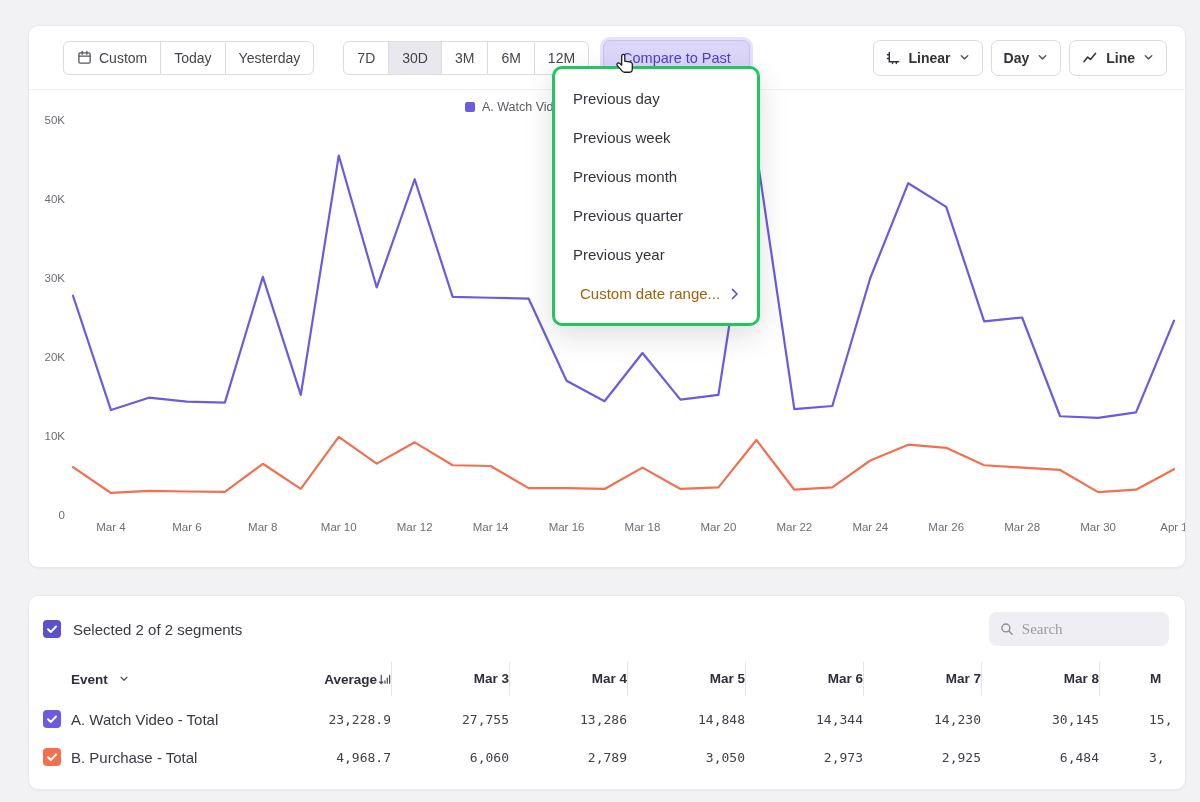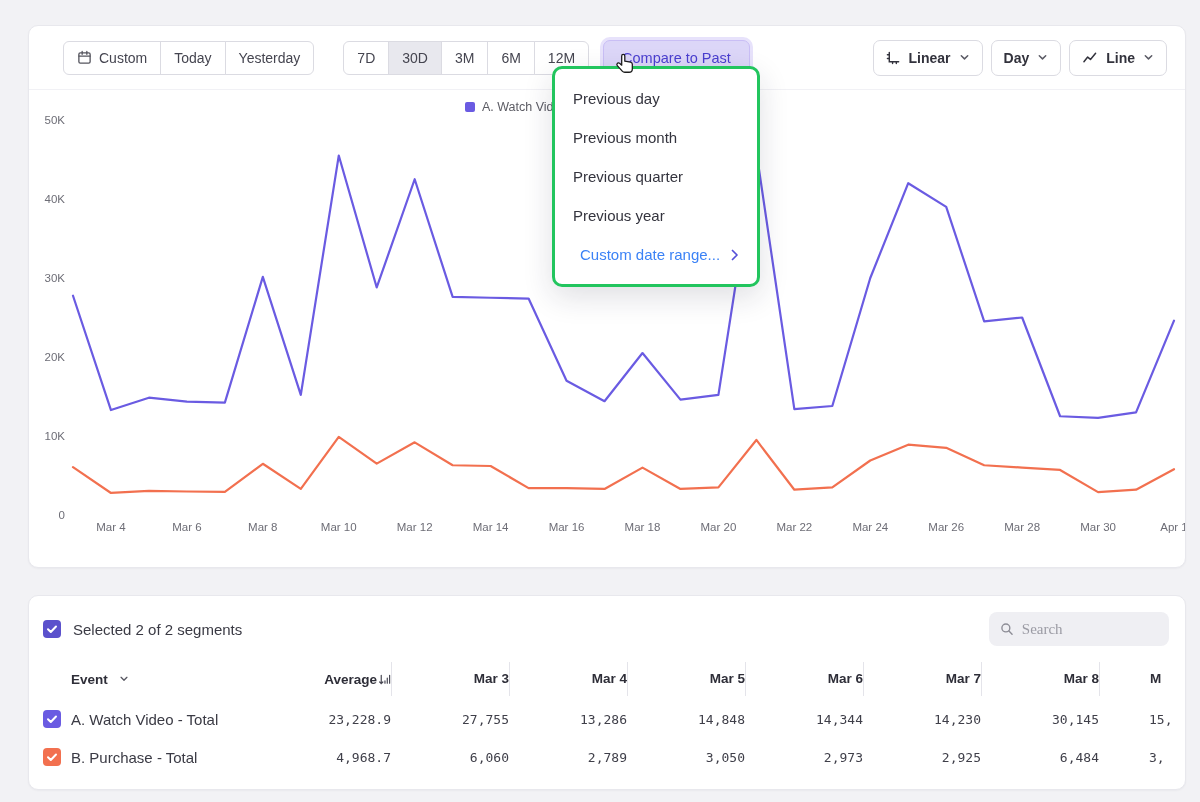--- a/index.html
+++ b/index.html
@@ -58,21 +58,21 @@
   #chart-svg { position:absolute; top:0; left:0; }
 
   
   .compare-menu {
     position:absolute; left:552px; top:66px; width:208px; z-index:10;
     background:#fff; border:3px solid #22c55e; border-radius:10px;
     box-shadow:0 10px 30px rgba(30,30,60,.14);
     padding:10px 0;
   }
   .menu-item { padding:11px 18px; font-size:15px; color:#34343e; cursor:pointer; }
-  .menu-item.custom { color:#3b82f6; display:flex; align-items:center; justify-content:space-between;padding-left:25px; }
+  .menu-item.custom { color:#a16207; display:flex; align-items:center; justify-content:space-between;padding-left:25px; }
 
   
   .cursor { position:absolute; left:615px; top:52px; z-index:20; pointer-events:none; }
 
   
   .seg-header { display:flex; align-items:center; padding:16px 16px 6px 14px; }
   .checkbox {
     width:18px; height:18px; border-radius:4px; display:flex; align-items:center; justify-content:center;
     cursor:pointer; flex:none;
   }
@@ -288,20 +288,21 @@
           <div class="td">6,484</div>
           <div class="td clip">3,</div>
         </div>
       </div>
   </div>
 </div>
 
 <div class="compare-menu">
   <div id="menu-items">
       <div class="menu-item">Previous day</div>
+      <div class="menu-item">Previous week</div>
       <div class="menu-item">Previous month</div>
       <div class="menu-item">Previous quarter</div>
       <div class="menu-item">Previous year</div>
     </div>
   <div class="menu-item custom">
     <span>Custom date range...</span>
     <svg width="8" height="12" viewBox="0 0 8 12" fill="none" stroke="#5650d8" stroke-width="1.7" stroke-linecap="round" stroke-linejoin="round">
         <path d="M1.5 1.5L6 6L1.5 10.5"></path>
       </svg>
   </div>

